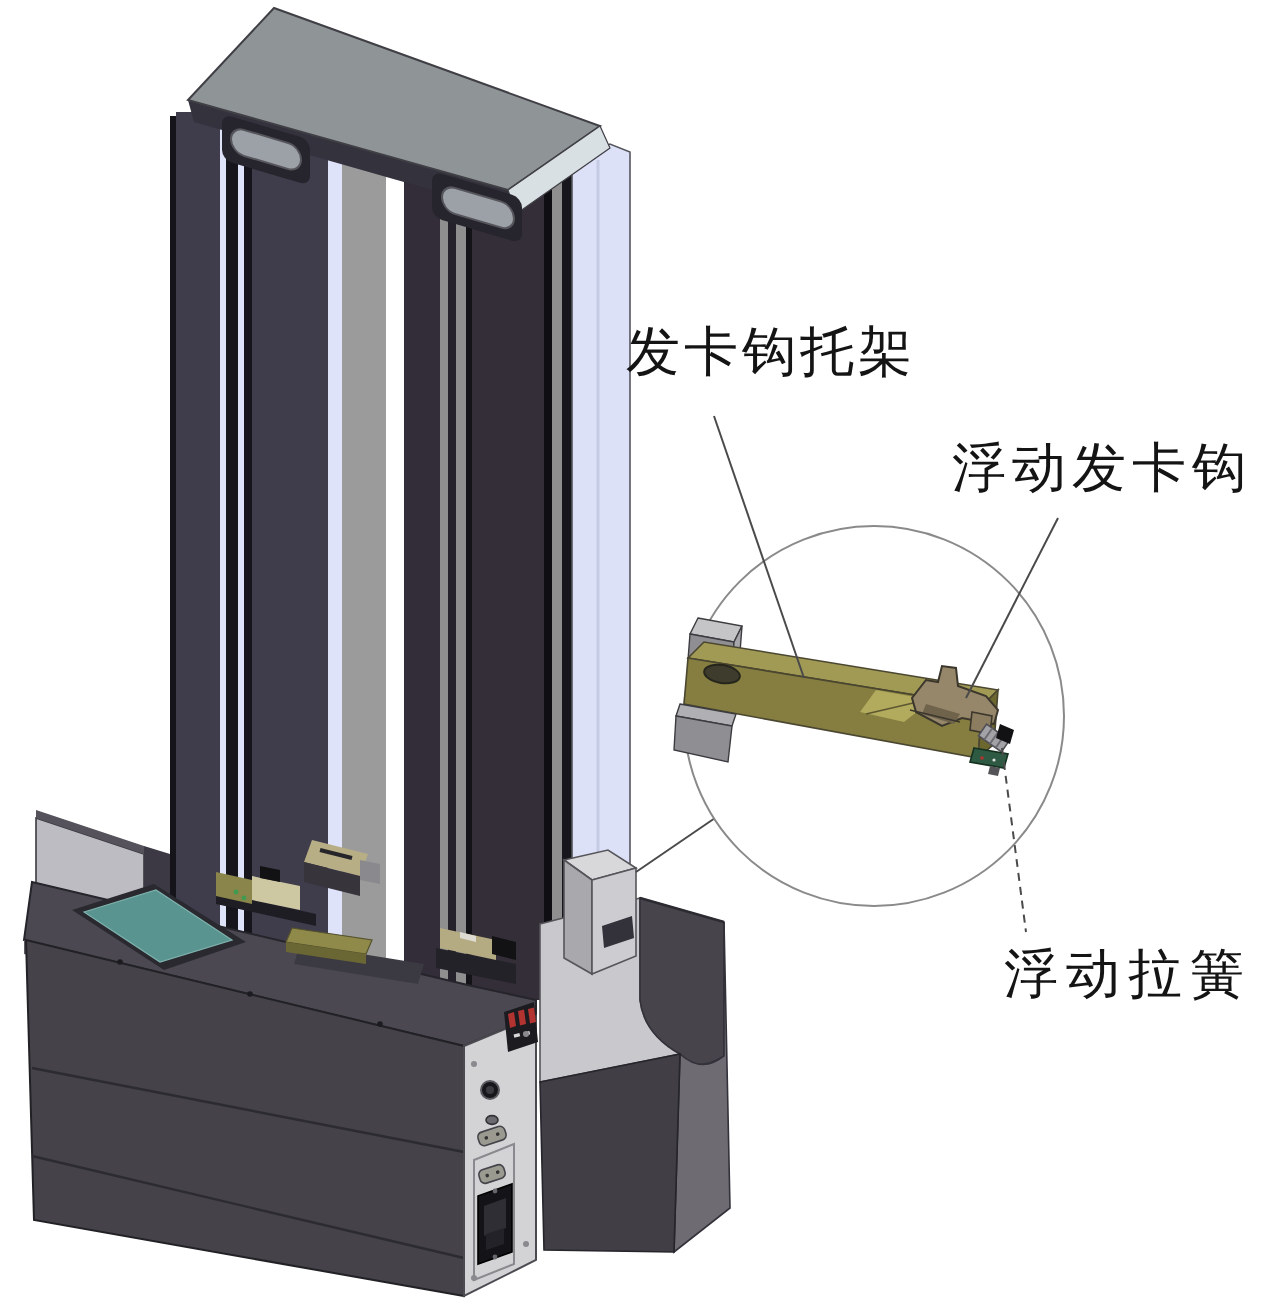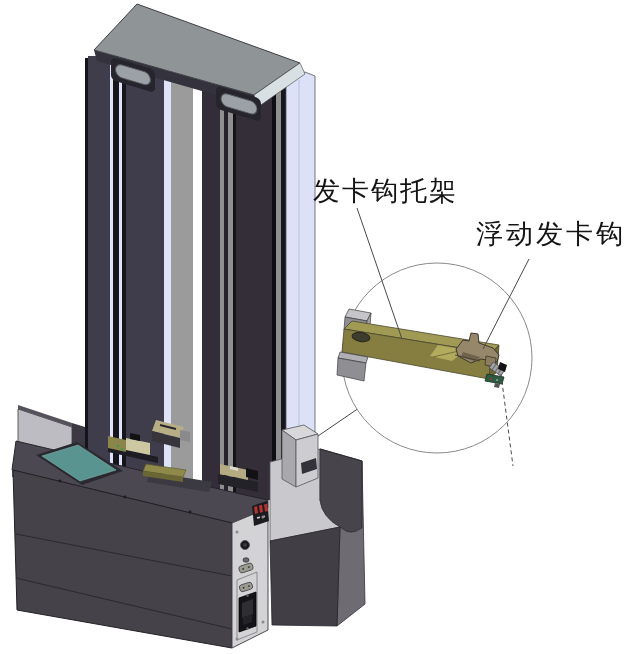--- a/index.html
+++ b/index.html
@@ -1,21 +1,21 @@
 <!DOCTYPE html>
 <html><head>
 <meta charset="utf-8">
 <style>
   html,body{margin:0;padding:0;background:#fff;}
   #stage{position:relative;width:638px;height:654px;background:#fff;overflow:hidden;
          font-family:"Liberation Serif","DejaVu Serif",serif;}
   #stage svg{position:absolute;left:0;top:0;}
   .callout{position:absolute;color:#141414;font-size:27px;line-height:1.05;
            white-space:nowrap;font-family:"Liberation Serif","DejaVu Serif",serif;}
-  #callout-bracket{left:313px;top:177px;letter-spacing:2px;}
+  #callout-bracket{left:313px;top:162px;letter-spacing:2px;}
   #callout-hook{left:476px;top:220px;letter-spacing:3px;font-family:Liberation Serif, serif;}
   #callout-spring{left:502px;top:473px;letter-spacing:4px;}
 </style>
 </head>
 <body>
 
 <div id="stage">
 
 <svg width="638" height="654" viewBox="0 0 638 654">
 
@@ -209,14 +209,15 @@
 
   <g stroke="#4a4a4a" stroke-width="1">
     <line x1="357" y1="208" x2="402" y2="339"></line>
     <line x1="529" y1="259" x2="483" y2="349"></line>
     <line x1="501" y1="374" x2="513" y2="466" stroke-dasharray="4 3"></line>
   </g>
 </svg>
 
   <div class="callout" id="callout-bracket">发卡钩托架</div>
   <div class="callout" id="callout-hook">浮动发卡钩</div>
+  <div class="callout" id="callout-spring">浮动拉簧</div>
 
 </div>
 
 </body></html>

